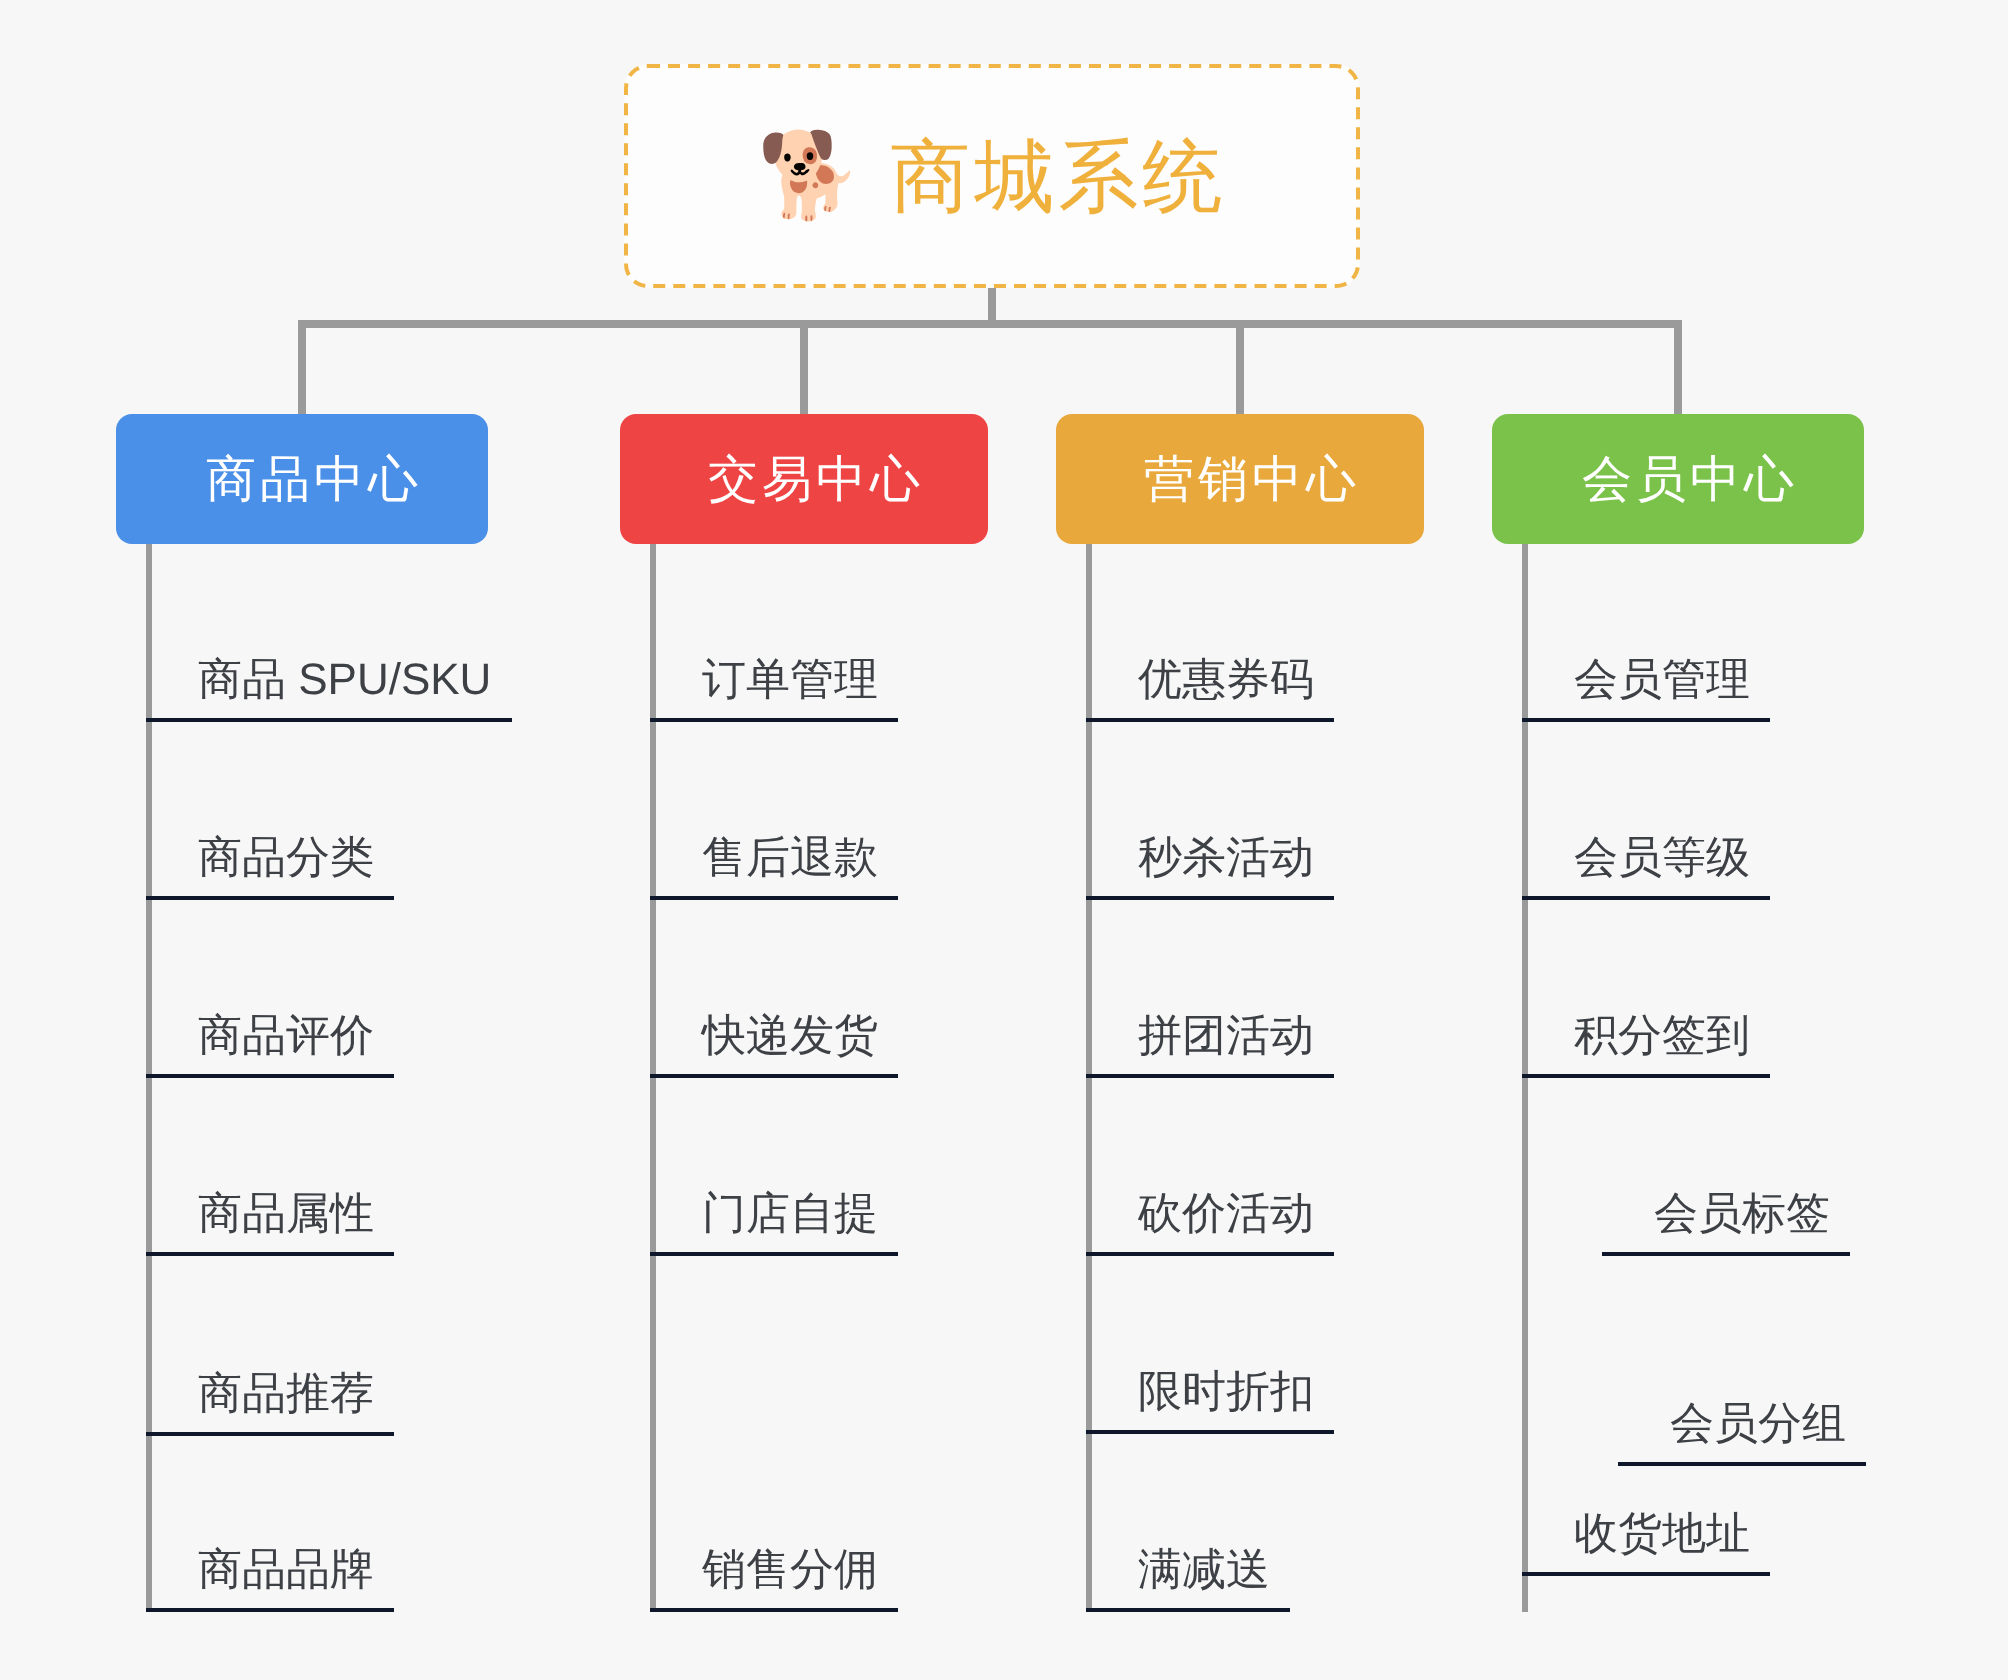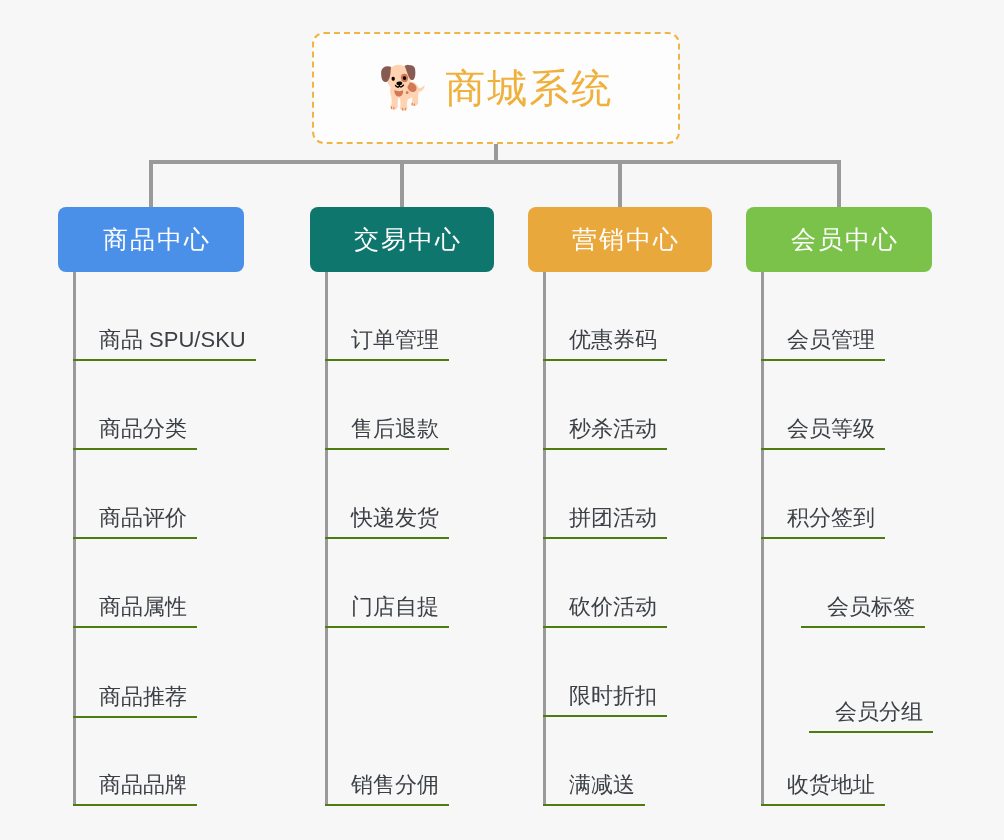--- a/index.html
+++ b/index.html
@@ -87,21 +87,21 @@
   .leaf {
     position: absolute;
     left: 15px;
     height: 89px;
     display: flex;
     align-items: flex-end;
   }
   .leaf-label {
     display: inline-block;
     padding: 0 10px 7px 26px;
-    border-bottom: 2px solid #4d7c0f;
+    border-bottom: 2px solid #0f172a;
     font-size: 22px;
     color: #3d4146;
     white-space: nowrap;
     line-height: 1.1;
   }
 
   
   .col-0 { left: 58px;  width: 186px; }
   .col-1 { left: 310px; width: 184px; }
   .col-2 { left: 528px; width: 184px; }
@@ -147,21 +147,21 @@
           </div>
           <div class="leaf" style="top: 357px;">
             <span class="leaf-label">商品推荐</span>
           </div>
           <div class="leaf" style="top: 445px;">
             <span class="leaf-label">商品品牌</span>
           </div>
         </div>
       </div>
       <div class="column col-1" style="left: 310px; width: 184px;">
-        <div class="cat-header" style="background: #0f766e;">
+        <div class="cat-header" style="background: #ef4444;">
           <span>交易中心</span>
         </div>
         <div class="leaves" style="height: 472px;">
           <div class="spine" style="height: 534px; background: rgb(154, 154, 154);"></div>
           <div class="leaf" style="top: 0px;">
             <span class="leaf-label">订单管理</span>
           </div>
           <div class="leaf" style="top: 89px;">
             <span class="leaf-label">售后退款</span>
           </div>
@@ -216,20 +216,20 @@
           </div>
           <div class="leaf" style="top: 178px;">
             <span class="leaf-label">积分签到</span>
           </div>
           <div class="leaf" style="top: 267px; padding-left: 40px;">
             <span class="leaf-label">会员标签</span>
           </div>
           <div class="leaf" style="top: 372px; margin-left: 48px;">
             <span class="leaf-label">会员分组</span>
           </div>
-          <div class="leaf" style="top: 445px;">
+          <div class="leaf" style="top: 427px;">
             <span class="leaf-label">收货地址</span>
           </div>
         </div>
       </div>
     </div>
 
 </div>
 
 </body></html>

